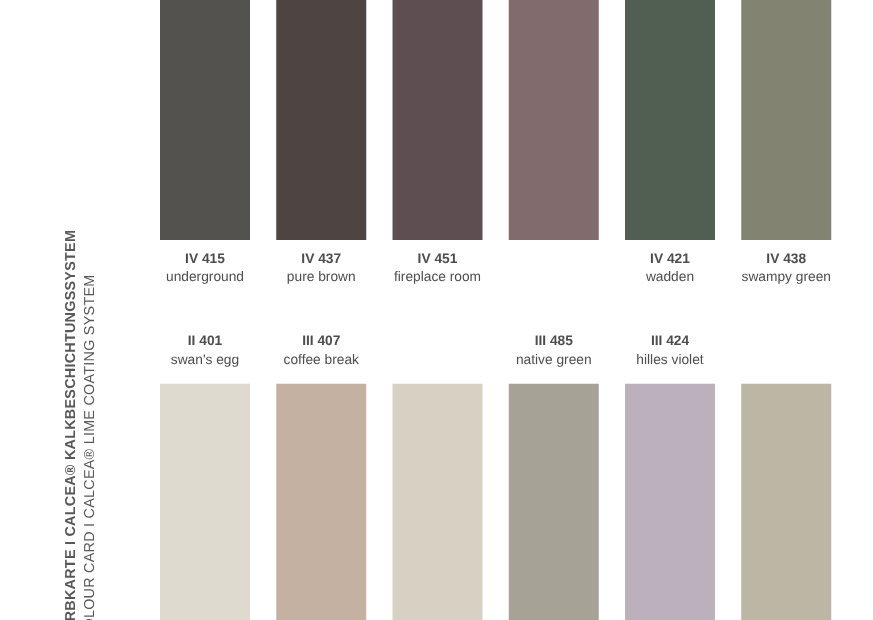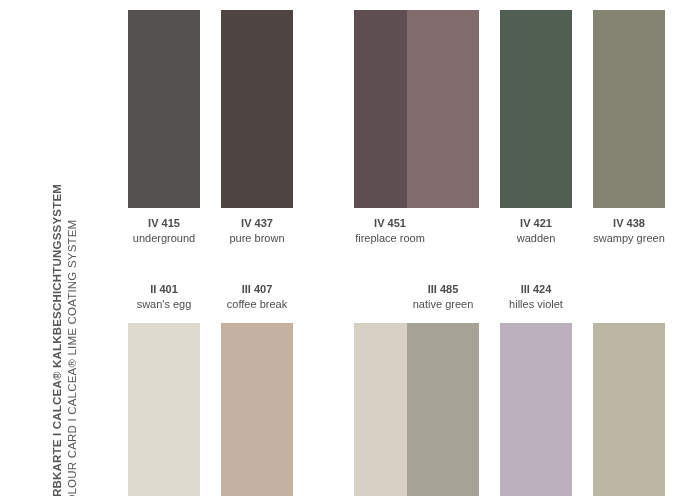--- a/index.html
+++ b/index.html
@@ -63,27 +63,27 @@
   
   .cards {
     position: absolute;
     left: 128px;
     top: 0px;
     width: 570px;
     height: 496px;
   }
   .col {
     position: absolute;
-    top: 16px;
+    top: 0;
     width: 72px;
     height: 378px;
   }
   .col-0 { left: 0px; }
   .col-1 { left: 93px; }
-  .col-2 { left: 186px; margin-left: 40px; }
+  .col-2 { left: 186px; }
   .col-3 { left: 279px; }
   .col-4 { left: 372px; }
   .col-5 { left: 465px; }
 
   
   .swatch-top {
     position: absolute;
     top: -6px;
     left: 0;
     width: 72px;

